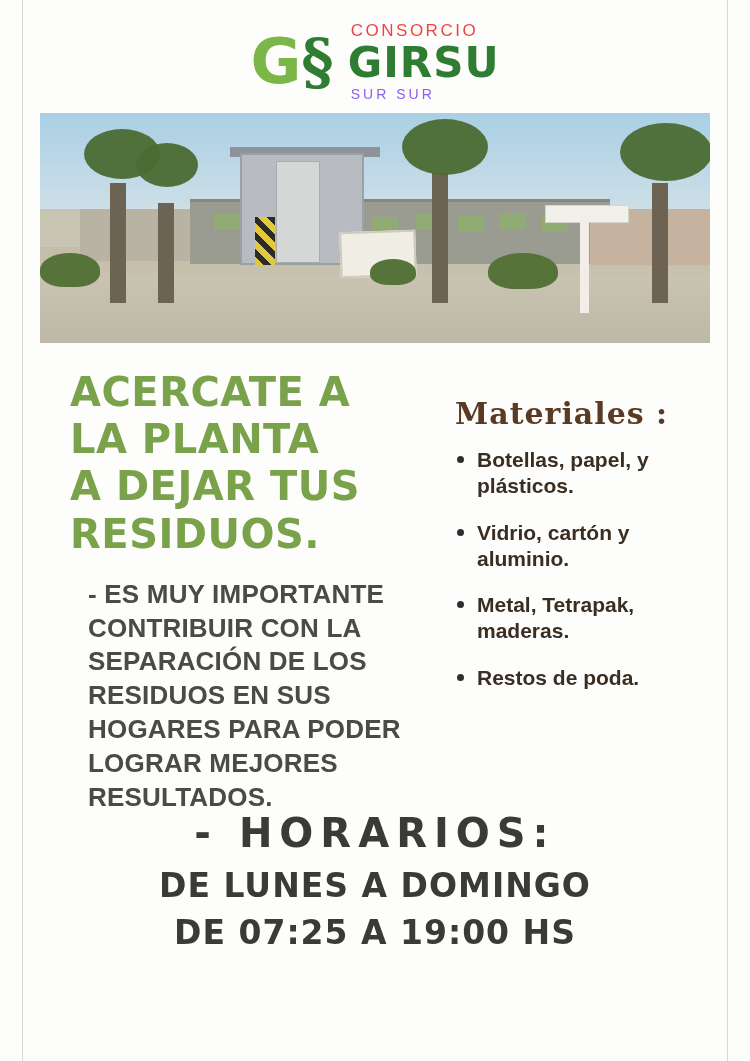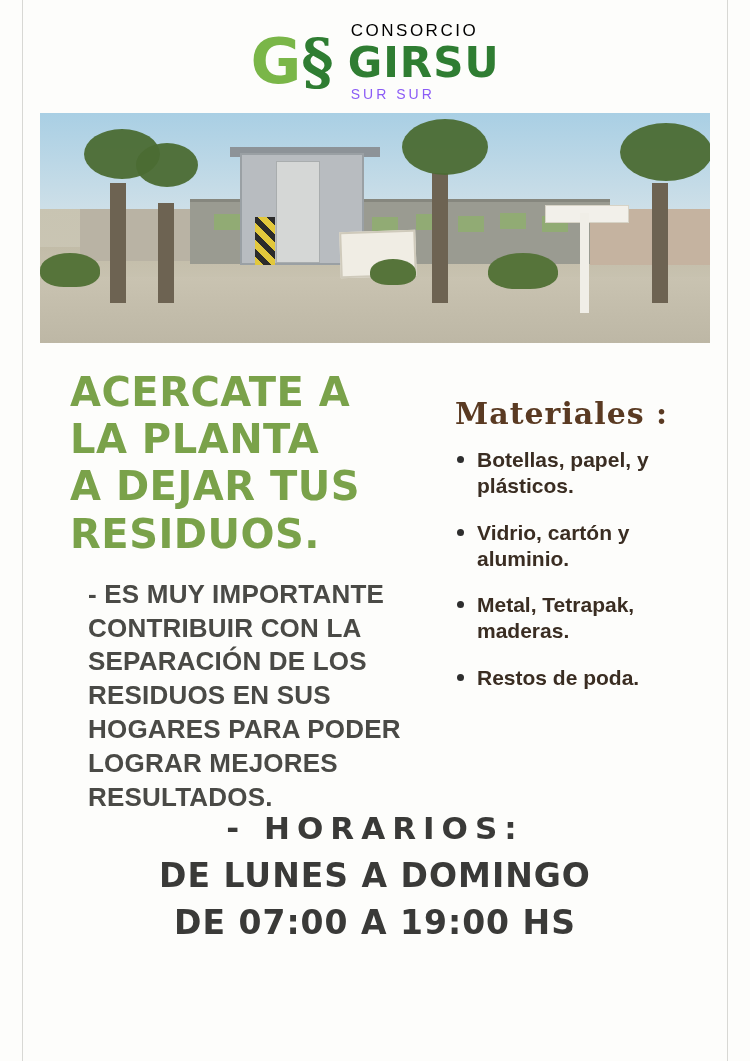--- a/index.html
+++ b/index.html
@@ -62,21 +62,21 @@
   .logo-text {
     display: flex;
     flex-direction: column;
     line-height: 1;
     margin-left: 4px;
   }
   .logo-consorcio {
     font-family: "Liberation Sans", sans-serif;
     font-size: 17px;
     letter-spacing: 2.5px;
-    color: #000000;
+    color: #ef4444;
     font-weight: 400;
     margin-bottom: 3px;
     padding-left: 3px;
   }
   .logo-girsu {
     font-family: "DejaVu Sans", sans-serif;
     font-weight: 700;
     font-size: 42px;
     color: #2f7d32;
     letter-spacing: 1px;
@@ -304,21 +304,21 @@
   .hours {
     position: absolute;
     left: 0;
     right: 0;
     top: 810px;
     text-align: center;
   }
   .hours-title {
     font-family: "DejaVu Sans", sans-serif;
     font-weight: 700;
-    font-size: 31px;
+    font-size: 40px;
     color: #3a3a38;
     letter-spacing: 7px;
   }
   .hours-days {
     margin-top: 10px;
     font-family: "DejaVu Sans", sans-serif;
     font-weight: 700;
     font-size: 33px;
     color: #3a3a38;
     letter-spacing: 1px;
@@ -432,17 +432,17 @@
       <li>
         <span class="bullet"></span>
         <span>Restos de poda.</span>
       </li>
     </ul>
   </div>
 
   <div class="hours">
     <div class="hours-title">- HORARIOS:</div>
     <div class="hours-days">DE LUNES A DOMINGO</div>
-    <div class="hours-time">DE 07:00 A 19:00 HS</div>
+    <div class="hours-time">DE 07:25 A 19:00 HS</div>
   </div>
 
 
 </div>
 
 </body></html>

